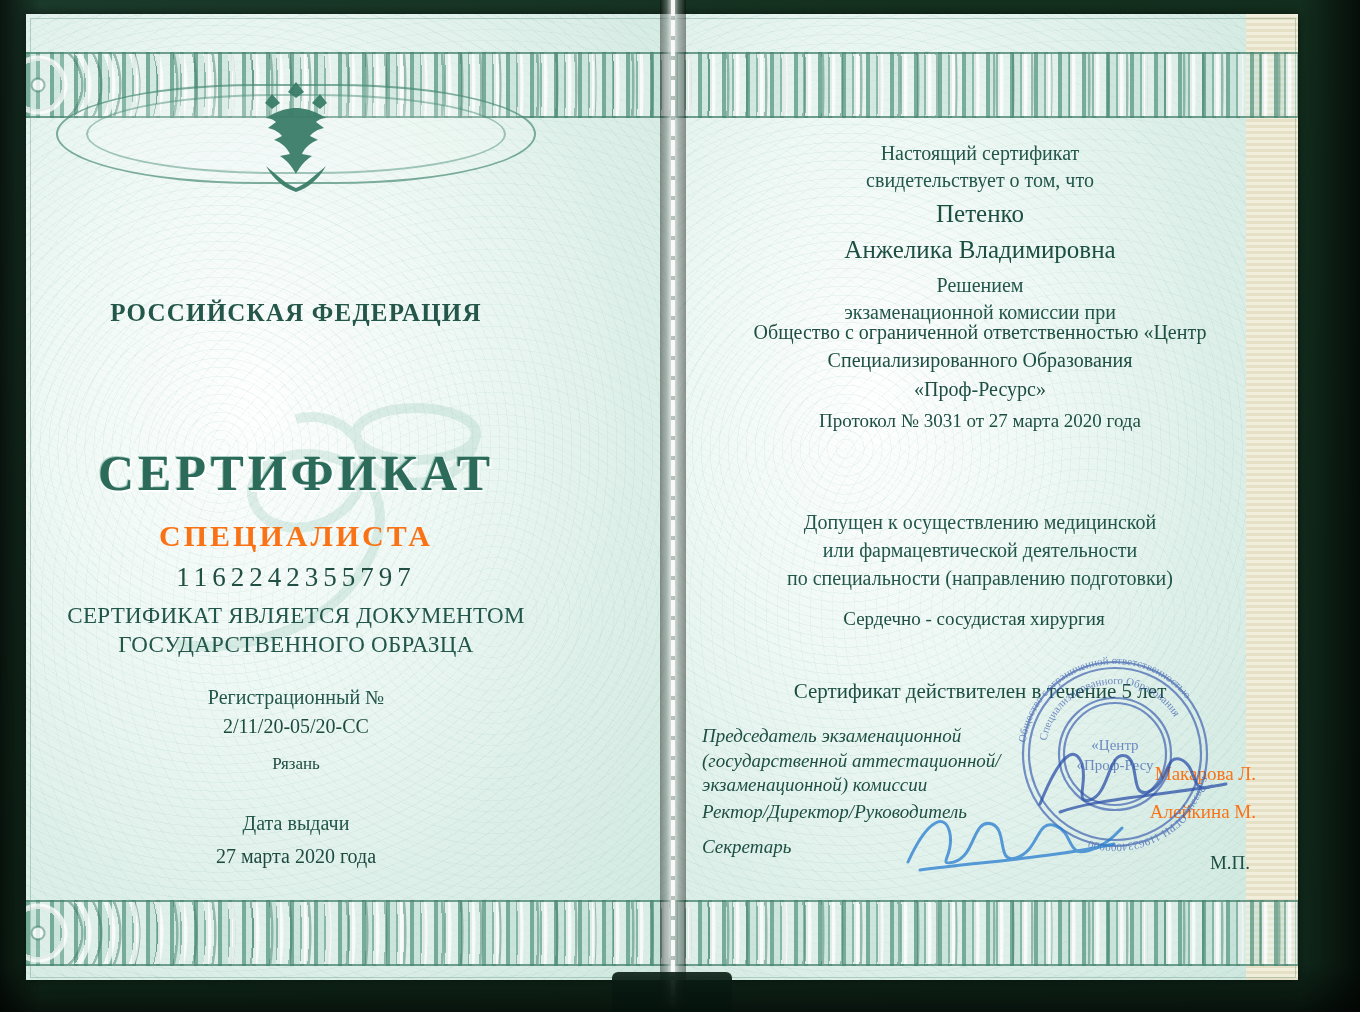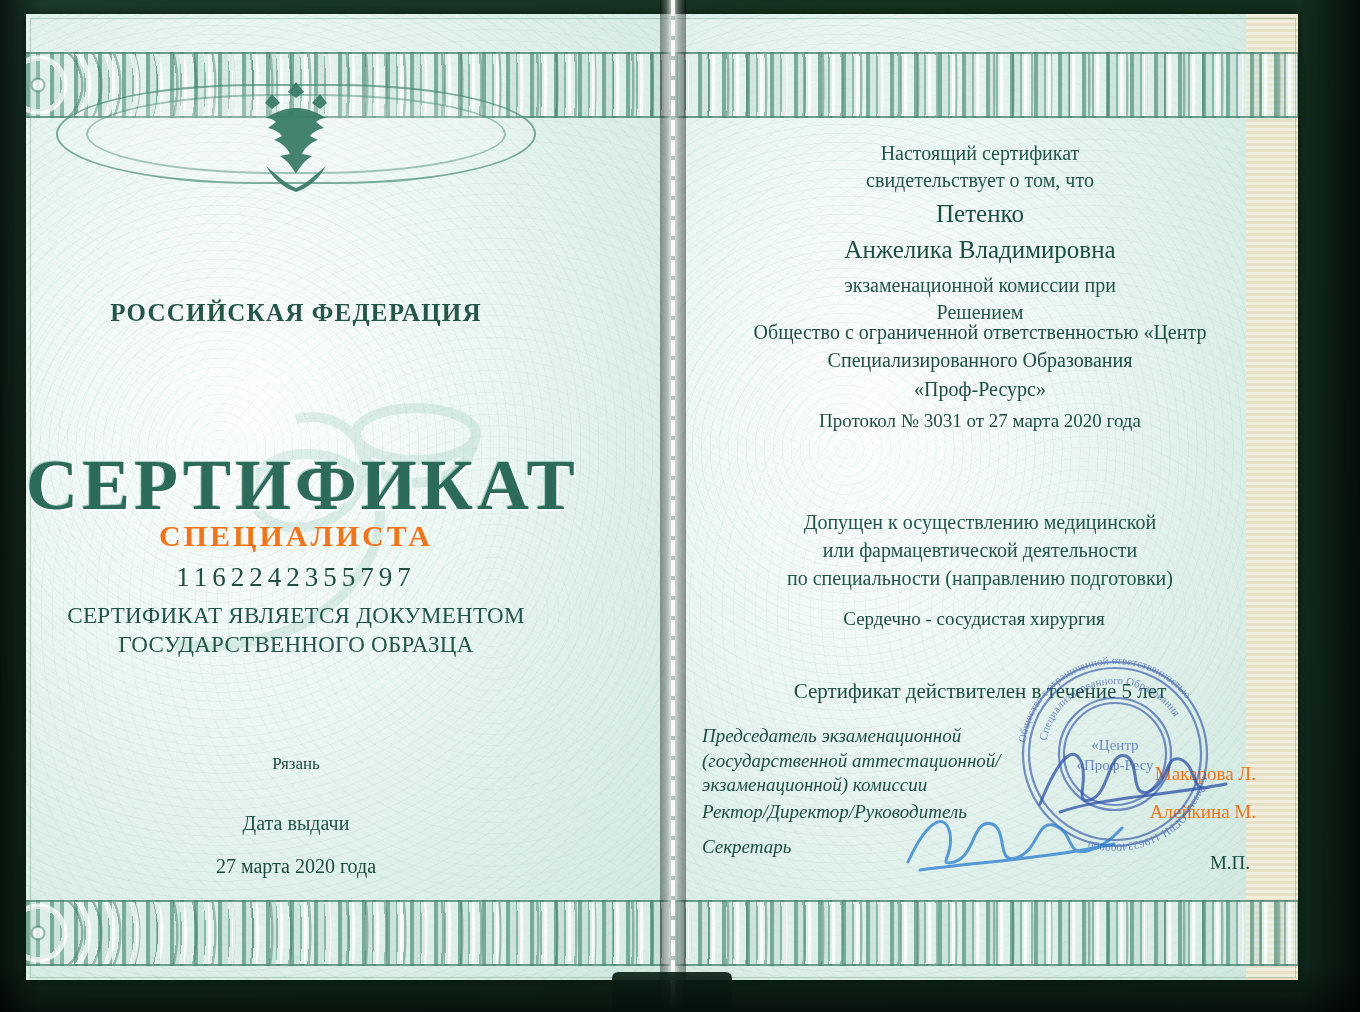--- a/index.html
+++ b/index.html
@@ -140,21 +140,21 @@
     left: 0; right: 0; top: 285px;
     font-size: 25px;
     font-weight: bold;
     letter-spacing: 1.2px;
     color: #24564a;
     font-family: "Liberation Serif", serif;
   }
   .cert-title {
     position: absolute;
     left: 0; right: 0; top: 430px;
-    font-size: 72px;
+    font-size: 50px;
     font-weight: bold;
     letter-spacing: 4px;
     color: #2c6b59;
     text-shadow: 2px 2px 0 rgba(255,255,255,.85), -1px -1px 0 rgba(120,175,158,.6);
     font-family: "Liberation Serif", serif;
   }
   .cert-sub {
     position: absolute;
     left: 0; right: 0; top: 505px;
     font-size: 30px;
@@ -184,21 +184,21 @@
   }
   .field-value {
     font-size: 19px;
     color: #1d4a3e;
   }
   .blk-reg   { position: absolute; left:0; right:0; top: 672px; }
   .blk-city  { position: absolute; left:0; right:0; top: 736px; }
   .blk-date  { position: absolute; left:0; right:0; top: 798px; }
   .blk-reg .field-value   { font-size: 20px; margin-top: 6px; }
   .blk-city .field-value  { font-size: 17px; margin-top: 4px; }
-  .blk-date .field-value  { font-size: 20px; margin-top: 20px; }
+  .blk-date .field-value  { font-size: 20px; margin-top: 10px; }
 
   
   .right-content {
     position: absolute;
     left: 700px; top: 14px;
     width: 560px; height: 692px;
     text-align: center;
     color: #1f5547;
   }
   .r-intro {
@@ -373,20 +373,24 @@
 
     <div class="cert-title">СЕРТИФИКАТ</div>
     <div class="cert-sub">СПЕЦИАЛИСТА</div>
     <div class="cert-number">1162242355797</div>
 
     <div class="gov-note">
       <div>СЕРТИФИКАТ ЯВЛЯЕТСЯ ДОКУМЕНТОМ</div>
       <div>ГОСУДАРСТВЕННОГО ОБРАЗЦА</div>
     </div>
 
+    <div class="blk-reg">
+      <div class="field-label">Регистрационный №</div>
+      <div class="field-value">2/11/20-05/20-СС</div>
+    </div>
 
     <div class="blk-city">
       <div class="field-value">Рязань</div>
     </div>
 
     <div class="blk-date">
       <div class="field-label">Дата выдачи</div>
       <div class="field-value">27 марта 2020 года</div>
     </div>
   </div>
@@ -397,22 +401,22 @@
       <div>Настоящий сертификат</div>
       <div>свидетельствует о том, что</div>
     </div>
 
     <div class="r-name">
       <div>Петенко</div>
       <div>Анжелика Владимировна</div>
     </div>
 
     <div class="r-decision">
+      <div>Решением</div>
       <div>экзаменационной комиссии при</div>
-      <div>Решением</div>
     </div>
 
     <div class="r-org">
       <div>Общество с ограниченной ответственностью «Центр</div>
       <div>Специализированного Образования</div>
       <div>«Проф-Ресурс»</div>
     </div>
 
     <div class="r-protocol">Протокол № 3031 от 27 марта 2020 года</div>
 

